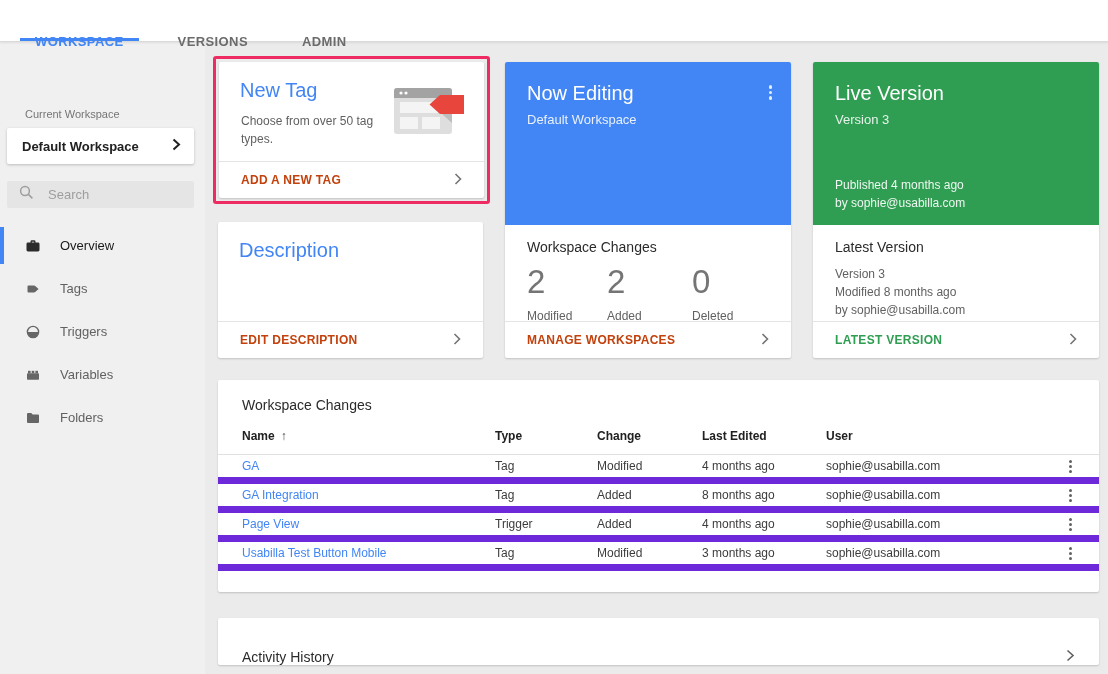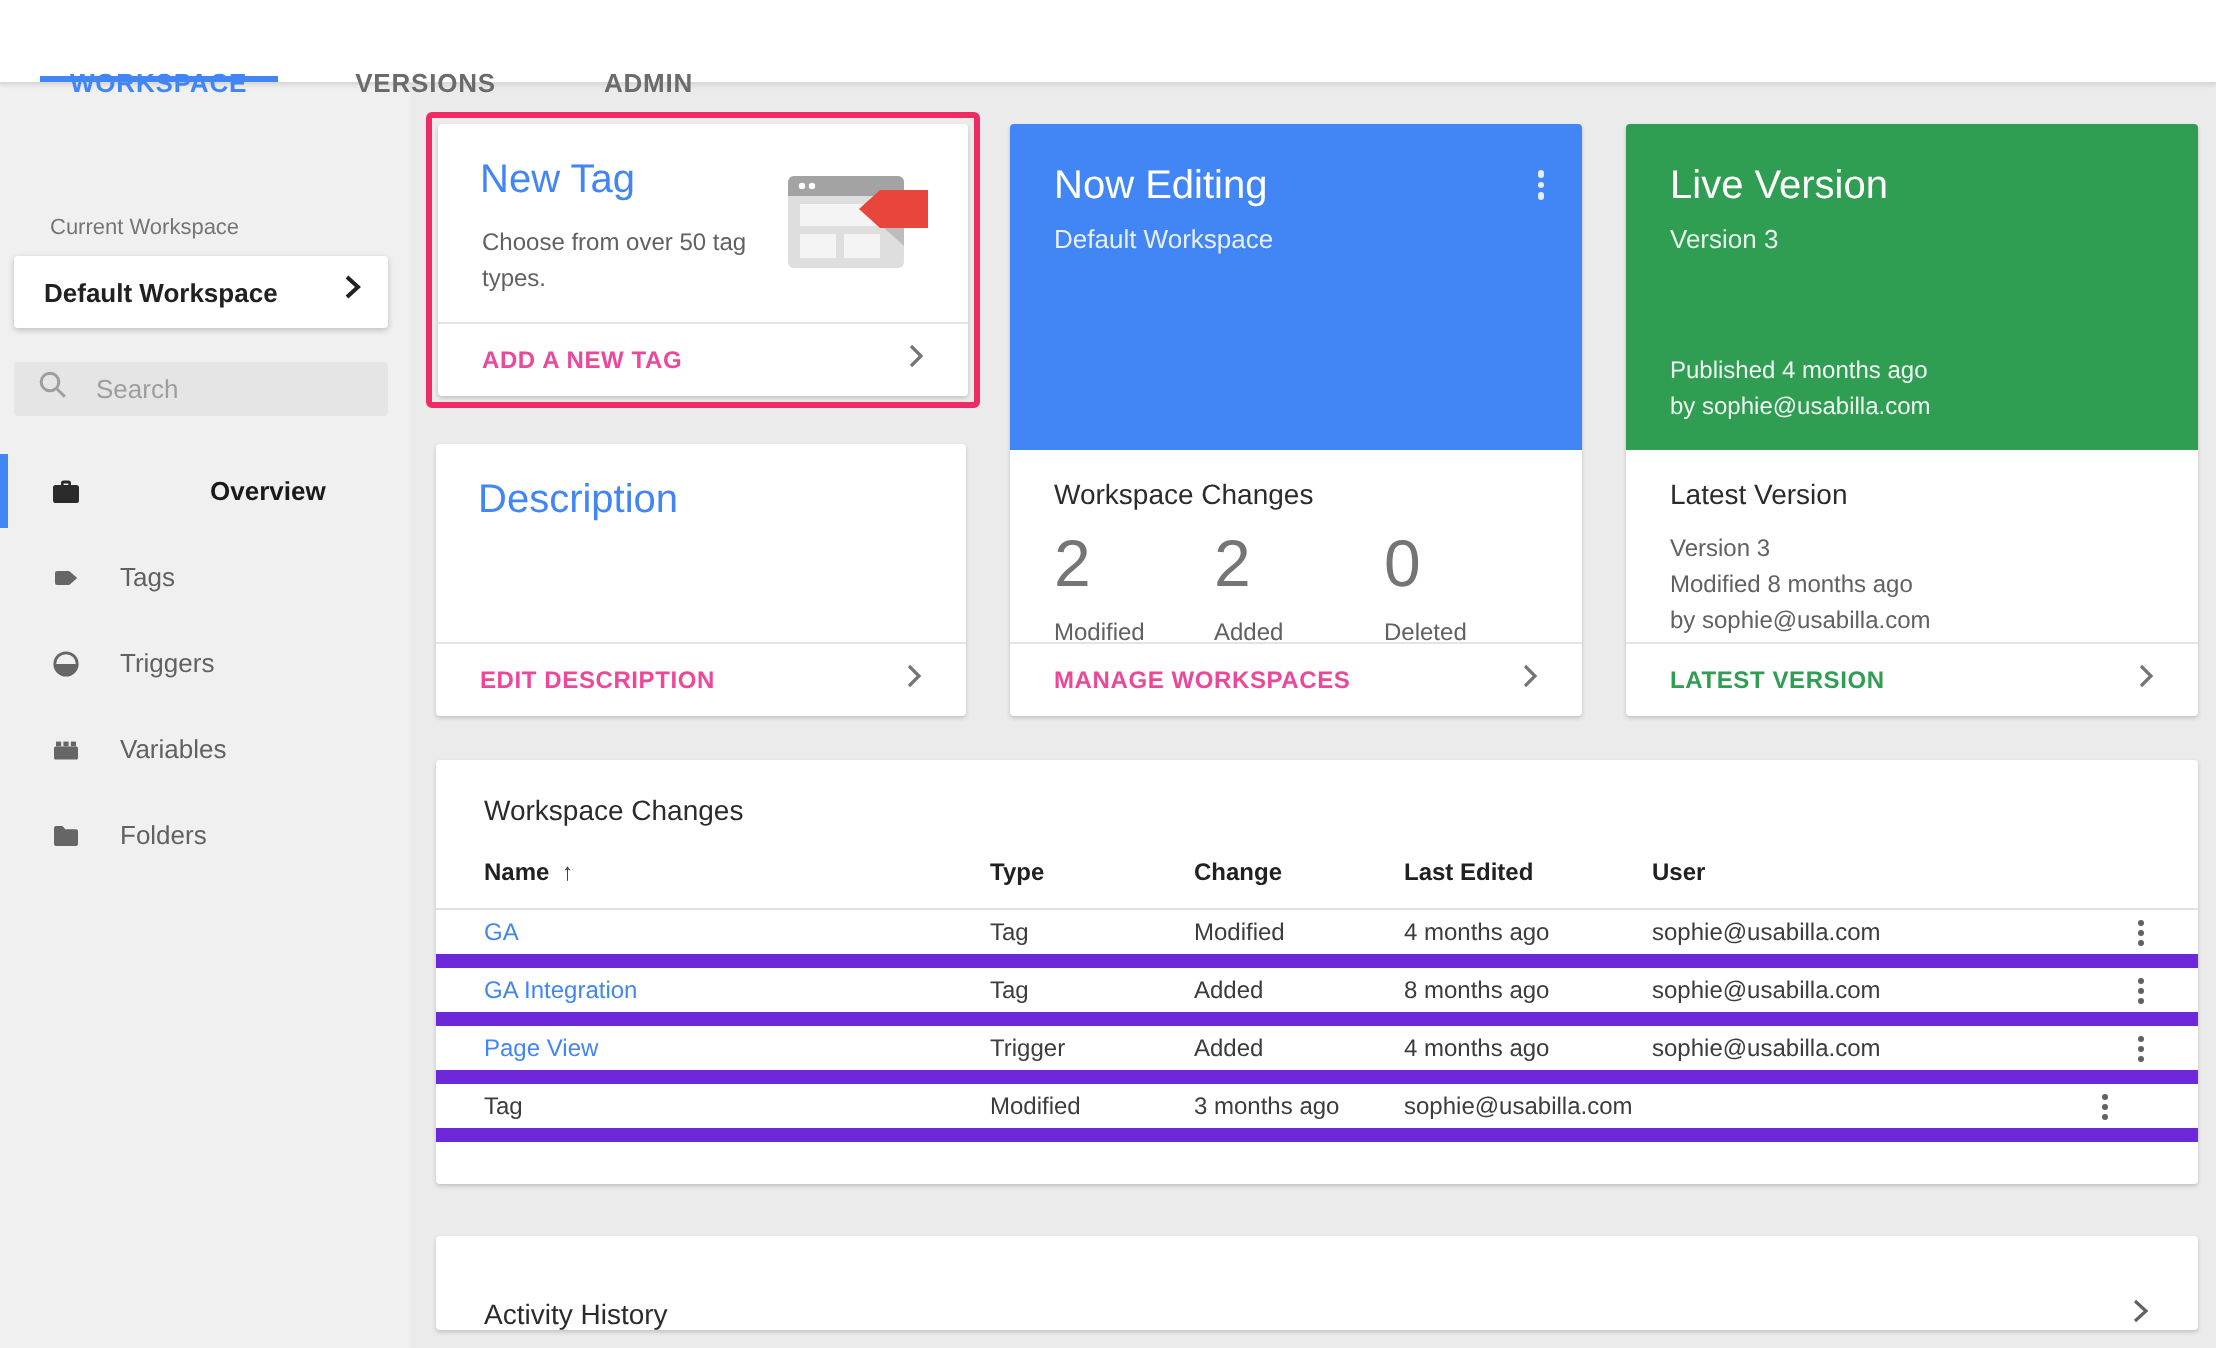--- a/index.html
+++ b/index.html
@@ -25,28 +25,28 @@
   .ws-selector .ws-name { font-size:13px; font-weight:bold; color:#212121; }
   .search-box { position:absolute; top:139px; left:7px; width:187px; height:27px; background:#E5E5E5;
                 border-radius:2px; display:flex; align-items:center; padding:0 10px 0 12px; }
   .search-input { flex:1; border:none; background:transparent; outline:none; font-size:13px;
                   color:#424242; font-family:inherit; margin-left:14px; }
   .search-input::placeholder { color:#9E9E9E; }
   .nav { position:absolute; top:182px; left:0; right:0; }
   .nav-item { position:relative; height:43px; display:flex; align-items:center; padding-left:25px;
               font-size:13px; color:#616161; cursor:pointer; }
   .nav-item .nicon { width:16px; height:16px; margin-right:19px; display:flex; align-items:center; }
-  .nav-item.active { color:#1A1A1A; font-weight:bold;gap:45px; }
+  .nav-item.active { color:#1A1A1A; font-weight:normal; }
   .nav-item.active::before { content:""; position:absolute; left:0; top:3px; bottom:3px; width:4px; background:#4285F4; }
 
   
   .card { position:absolute; background:#fff; border-radius:2px; box-shadow:0 1px 2px rgba(0,0,0,0.18); }
   .card-footer { position:absolute; left:0; right:0; bottom:0; height:37px; border-top:1px solid #E4E4E4;
                  display:flex; align-items:center; justify-content:space-between; padding:0 22px; cursor:pointer; }
-  .footer-link { font-size:12px; font-weight:bold; letter-spacing:0.3px; color:#ec4899; }
+  .footer-link { font-size:12px; font-weight:bold; letter-spacing:0.3px; color:#c2410c; }
   .footer-link.green { color:#2F9D52; }
 
   .highlight-box { position:absolute; left:213px; top:56px; width:277px; height:148px;
                    border:3px solid #EE2B62; border-radius:3px; z-index:5; pointer-events:none; }
 
   #card-new-tag { left:219px; top:62px; width:265px; height:136px;padding-left:44px; }
   .nt-title { position:absolute; left:21px; top:17px; font-size:20px; color:#4285F4; }
   .nt-desc { position:absolute; left:22px; top:50px; width:150px; font-size:12px; line-height:18px; color:#616161; }
   .nt-art { position:absolute; right:18px; top:22px; }
 
@@ -320,20 +320,21 @@
       <div>Added</div>
       <div>4 months ago</div>
       <div>sophie@usabilla.com</div>
       <div class="kebab">
           <i></i>
           <i></i>
           <i></i>
         </div>
     </div>
     <div class="grid-row trow">
+      <div class="cell-link">Usabilla Test Button Mobile</div>
       <div>Tag</div>
       <div>Modified</div>
       <div>3 months ago</div>
       <div>sophie@usabilla.com</div>
       <div class="kebab">
           <i></i>
           <i></i>
           <i></i>
         </div>
     </div>

